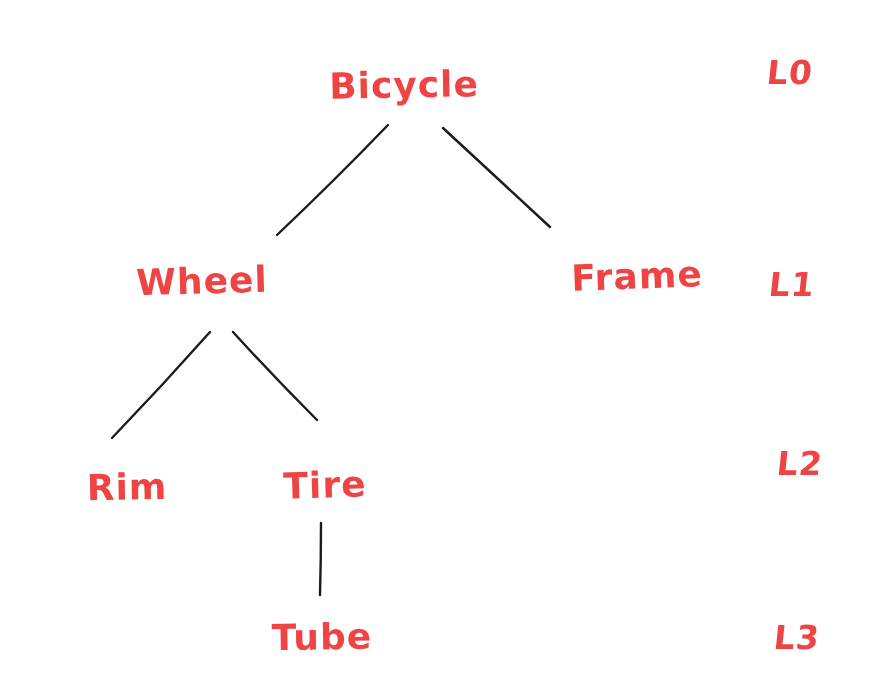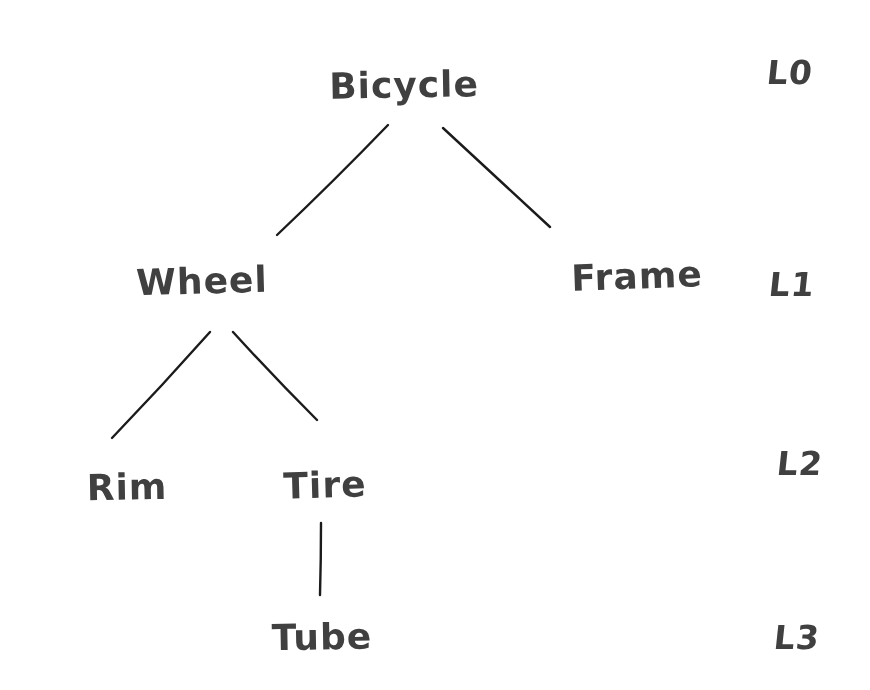--- a/index.html
+++ b/index.html
@@ -7,21 +7,21 @@
     padding: 0;
     background: #ffffff;
   }
   .canvas {
     position: relative;
     width: 870px;
     height: 690px;
     background: #ffffff;
     overflow: hidden;
     font-family: "DejaVu Sans", "Liberation Sans", sans-serif;
-    color: #404040;
+    color: #ef4444;
   }
   .edges-layer {
     position: absolute;
     left: 0;
     top: 0;
     width: 870px;
     height: 690px;
   }
   .edges-layer path {
     stroke: #1b1b1b;

